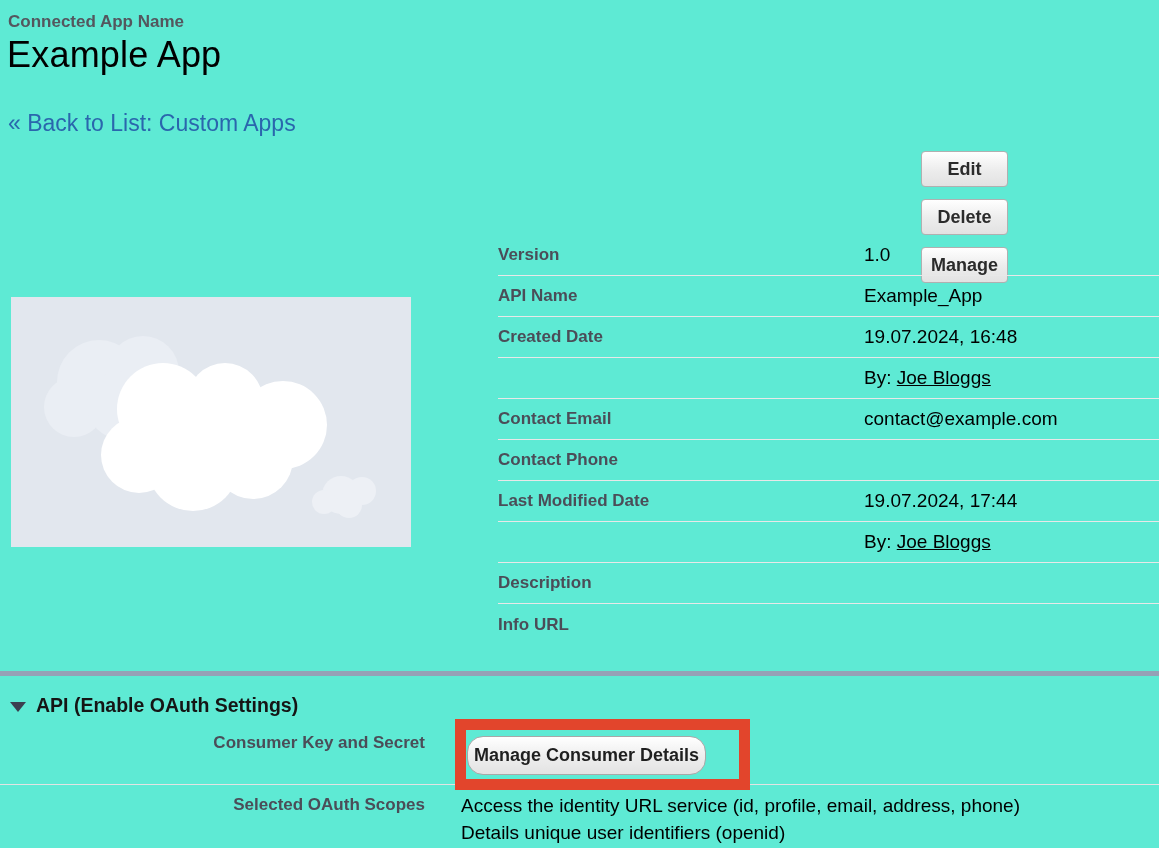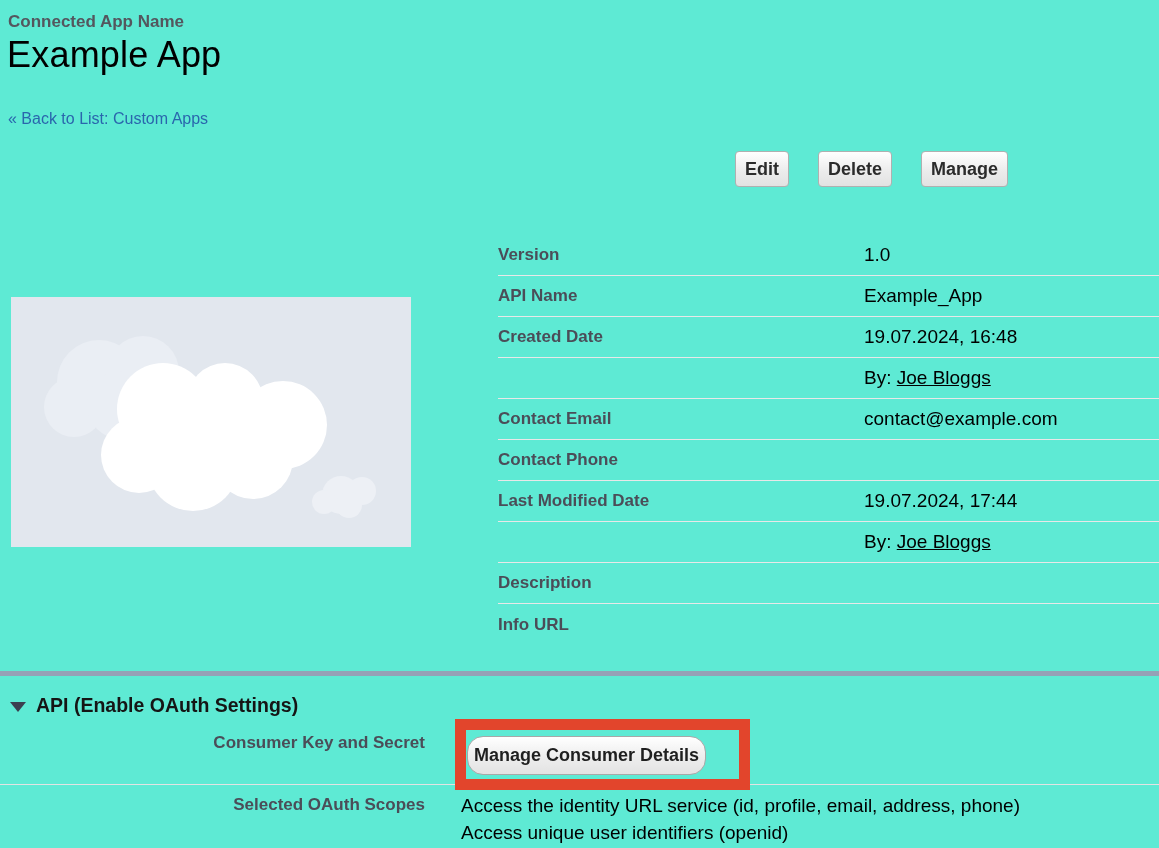--- a/index.html
+++ b/index.html
@@ -20,27 +20,27 @@
     position:absolute; left:8px; top:12px;
     font-size:17px; font-weight:bold; color:#54565e;
   }
   .page-title {
     position:absolute; left:7px; top:34px;
     font-size:36px; font-weight:400; color:#000;
     letter-spacing:0.2px;
   }
   .back-link {
     position:absolute; left:8px; top:110px;
-    font-size:16px; color:#2a66ad; text-decoration:none; cursor:pointer;text-align:right;
+    font-size:23px; color:#2a66ad; text-decoration:none; cursor:pointer;text-align:right;
   }
 
   
   .toolbar {
     position:absolute; top:151px; right:151px;
-    display:flex; gap:29px;
+    display:flex; gap:12px;flex-direction:column;
   }
   .btn {
     font-family:inherit;
     font-size:18px; font-weight:bold; color:#2b2b2b;
     padding:7px 9px;
     background:linear-gradient(#ffffff,#ececec 55%,#e2e2e2);
     border:1px solid #b0b0b0; border-radius:4px;
     cursor:pointer; line-height:20px;
   }
 
@@ -231,16 +231,16 @@
 
   <div class="thin-rule"></div>
 
   <div class="highlight-box"></div>
   <button class="manage-consumer-btn">Manage Consumer Details</button>
 
   <div class="side-label scopes-label">Selected OAuth Scopes</div>
 
   <div class="scopes-values">
     <div>Access the identity URL service (id, profile, email, address, phone)</div>
-    <div>Access unique user identifiers (openid)</div>
+    <div>Details unique user identifiers (openid)</div>
   </div>
 
 </div>
 
 </body></html>

